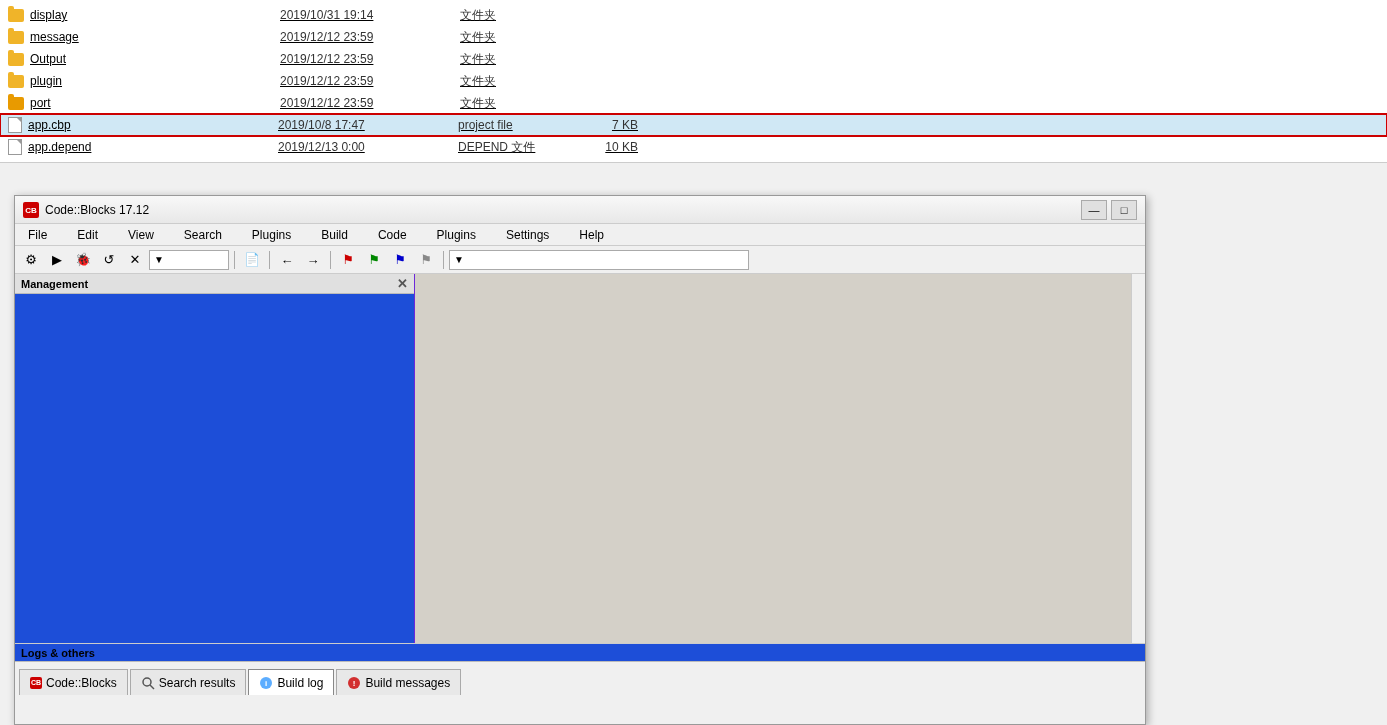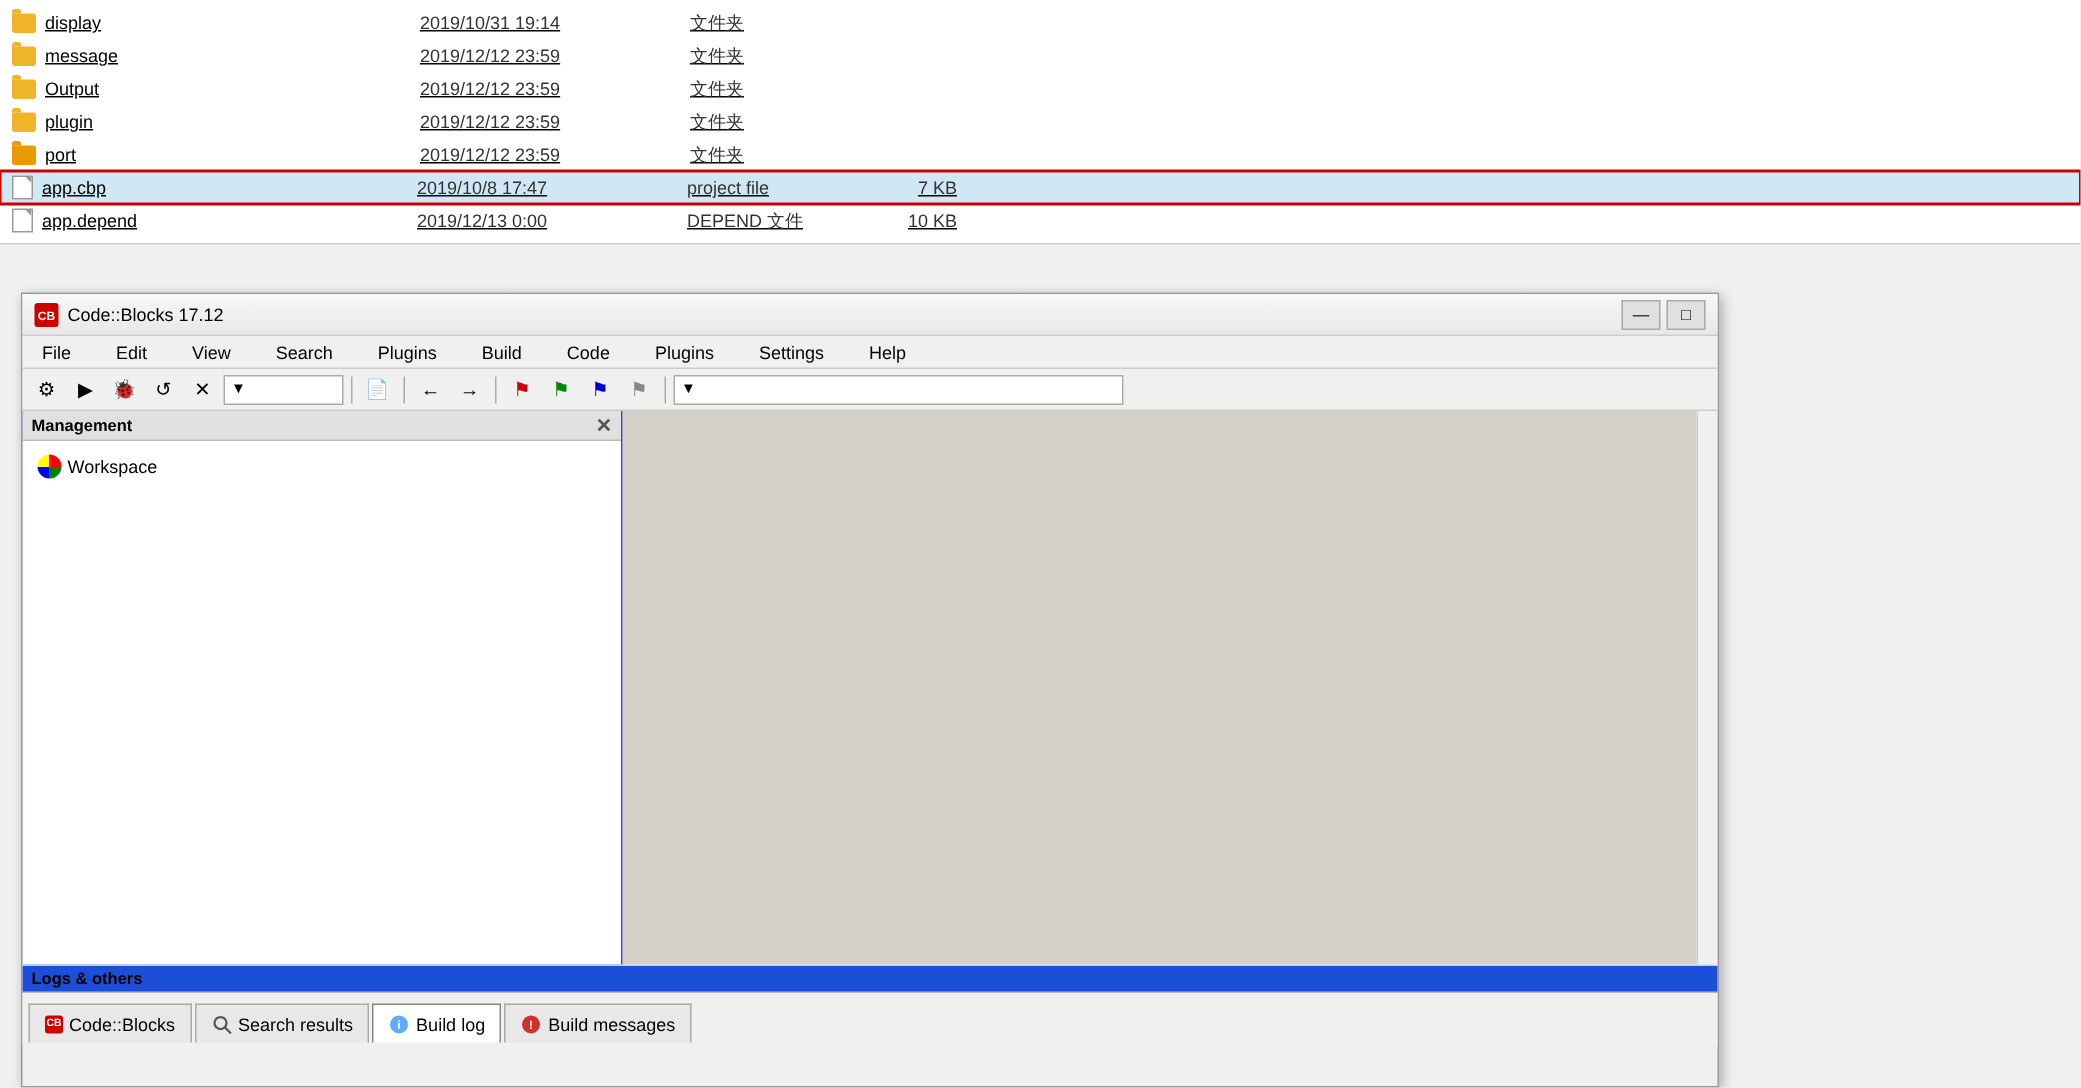--- a/index.html
+++ b/index.html
@@ -439,26 +439,20 @@
       <span style="font-size:10px;">▼</span>
     </div>
   </div>
 
   <div class="main-content">
 
     <div class="management-panel">
       <div class="panel-header">
         <span>Management</span>
         <span class="panel-close">✕</span>
-      </div>
-      <div class="panel-content">
-        <div class="workspace-item">
-          <div class="workspace-icon"></div>
-          <span>Workspace</span>
-        </div>
       </div>
     </div>
 
     <div class="editor-area"></div>
 
     <div class="scroll-area"></div>
   </div>
 
   <div class="logs-area">
     <div class="logs-header">

